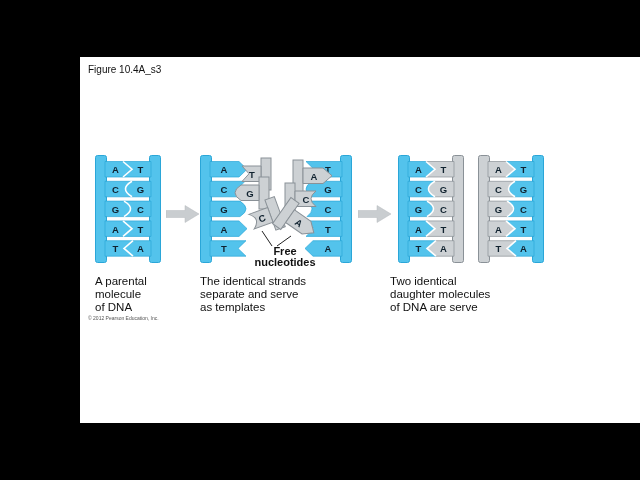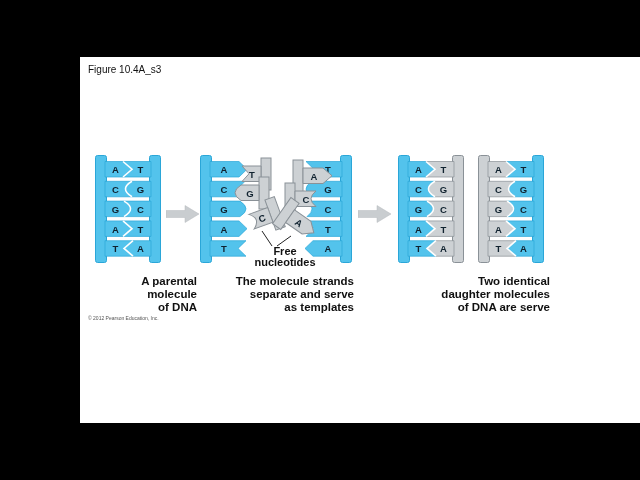--- a/index.html
+++ b/index.html
@@ -8,22 +8,22 @@
   .slide{position:absolute;left:80px;top:57px;width:564px;height:366px;background:var(--slide-background,#fff);}
   .figure-label{position:absolute;left:8px;top:7px;font-size:10px;color:#111;}
   .mol{position:absolute;top:98px;}
   #mol-parental{left:15px;}
   #strands-diagram{position:absolute;left:120px;top:98px;}
   #mol-daughter1{left:318px;}
   #mol-daughter2{left:398px;}
   .arrow{position:absolute;top:148px;}
   #arrow-1{left:86px;}
   #arrow-2{left:278px;}
-  .caption{position:absolute;top:218px;font-size:11.5px;line-height:13px;font-weight:bold;color:#111;
-           text-align:right;white-space:pre-line;}
+  .caption{position:absolute;top:218px;font-size:11.5px;line-height:13px;font-weight:normal;color:#111;
+           text-align:left;white-space:pre-line;}
   #caption-1{left:15px;width:102px;}
   #caption-2{left:120px;width:154px;}
   #caption-3{left:310px;width:160px;}
   .free-label{position:absolute;left:128px;top:189px;width:154px;text-align:center;
               font-size:11px;line-height:11px;font-weight:bold;color:#111;white-space:pre-line;}
   .copyright{position:absolute;left:8px;top:258px;font-size:5px;color:#555;}
   svg text{font-family:"Liberation Sans",sans-serif;font-weight:bold;fill:var(--letter-color,#10222f);}
 </style>
 </head>
 <body>
@@ -234,21 +234,21 @@
             <path d="M56,85.7 L38,85.7 L29,93.45 L38,101.2 L56,101.2 Z" fill="var(--dna-blue)" stroke="var(--dna-blue-edge)" stroke-width="0.7"></path>
             <path d="M38,85.7 L29,93.45 L38,101.2" fill="none" stroke="#fff" stroke-width="1.6"></path>
             <text x="20.5" y="93.95" font-size="9.5" text-anchor="middle" dominant-baseline="central">T</text>
             <text x="45.5" y="93.95" font-size="9.5" text-anchor="middle" dominant-baseline="central">A</text>
           </g>
         </svg></div>
 
     <div id="caption-1" class="caption">A parental
 molecule
 of DNA</div>
-    <div id="caption-2" class="caption">The molecule strands
+    <div id="caption-2" class="caption">The identical strands
 separate and serve
 as templates</div>
     <div id="caption-3" class="caption">Two identical
 daughter molecules
 of DNA are serve</div>
 
     <div class="copyright">© 2012 Pearson Education, Inc.</div>
   </div>
 </div>
 

